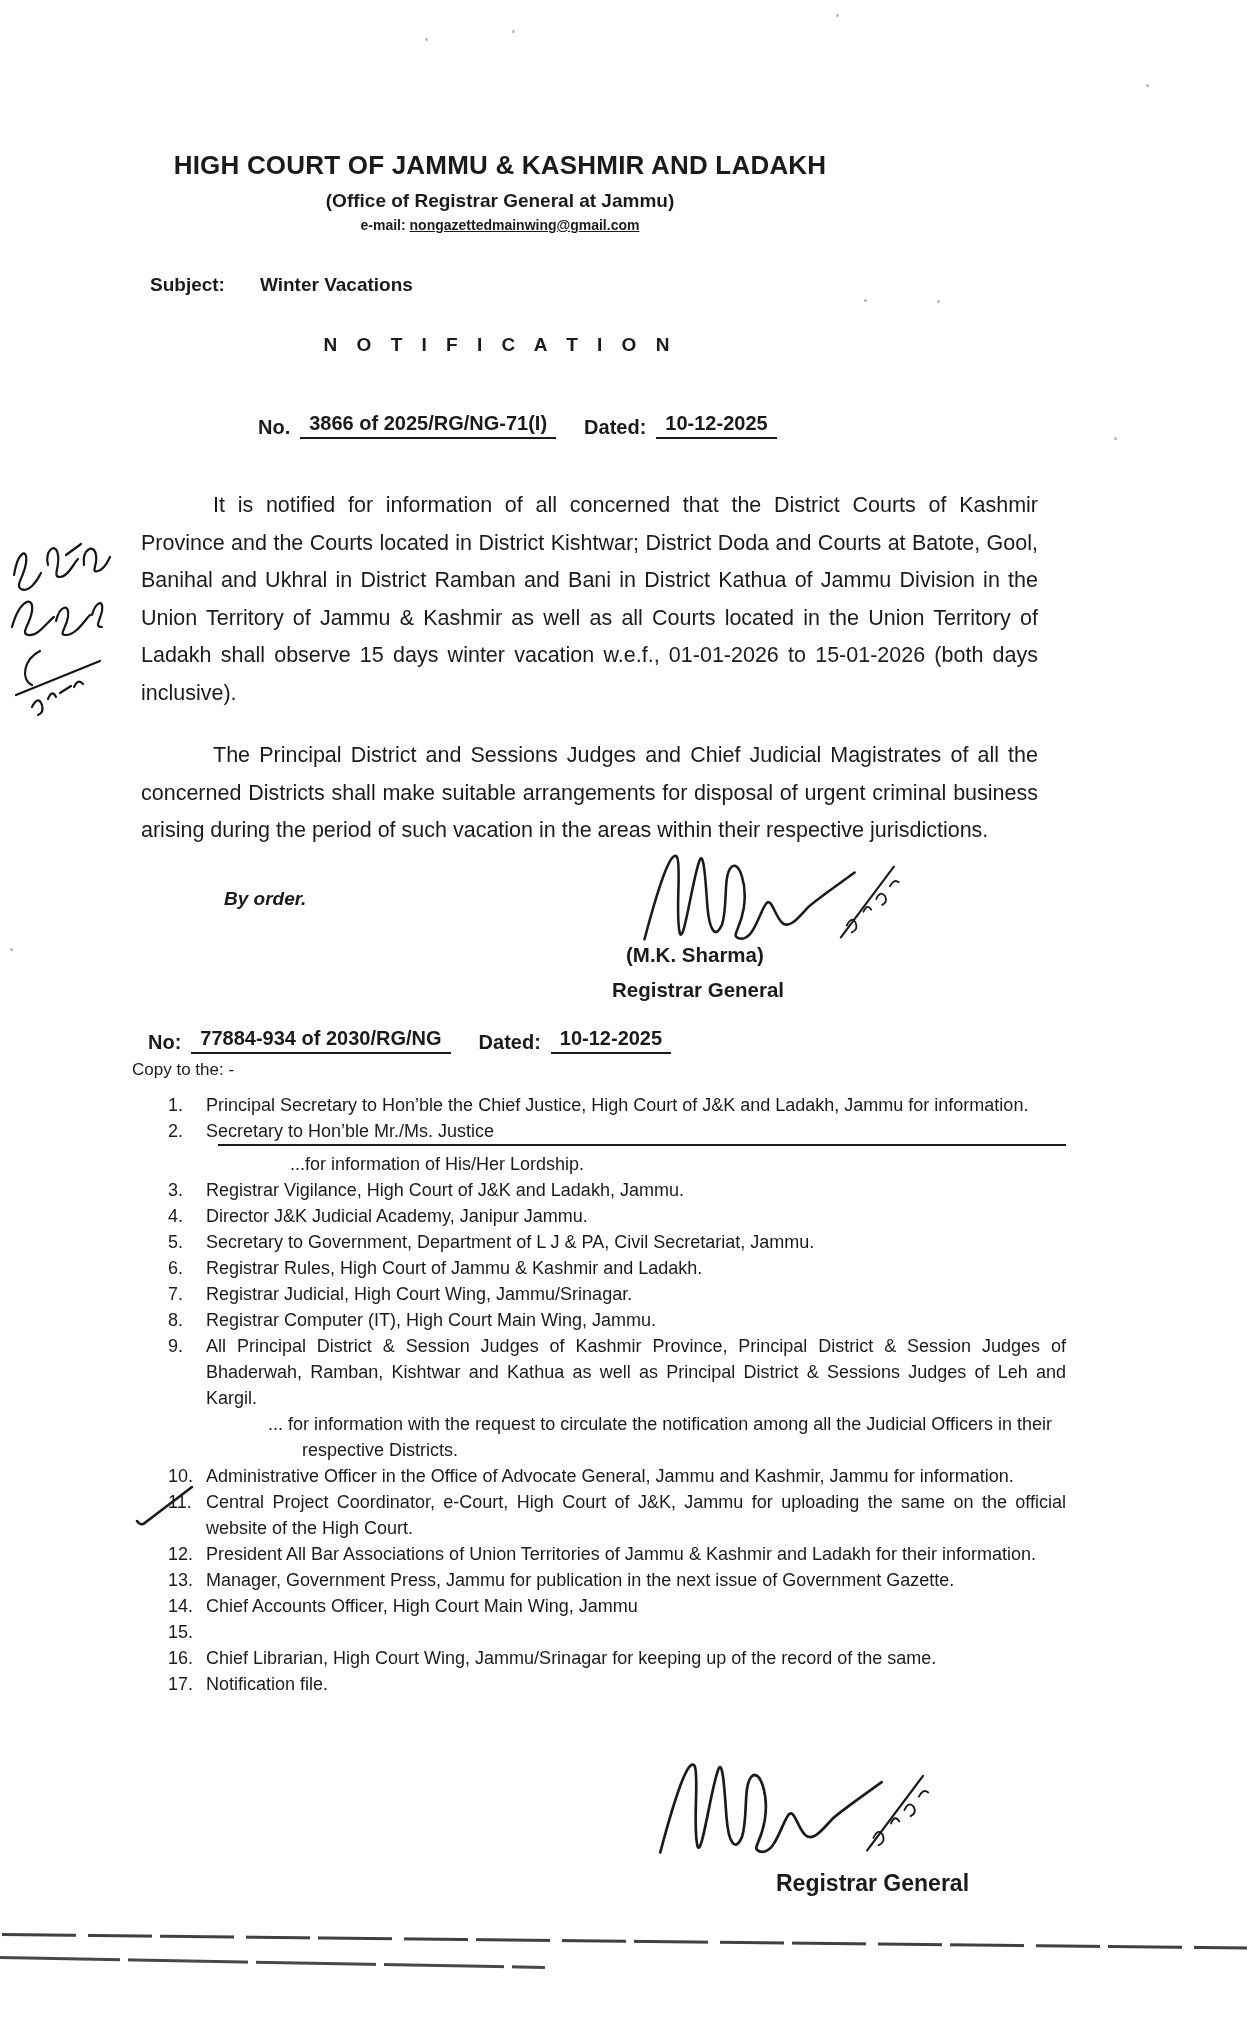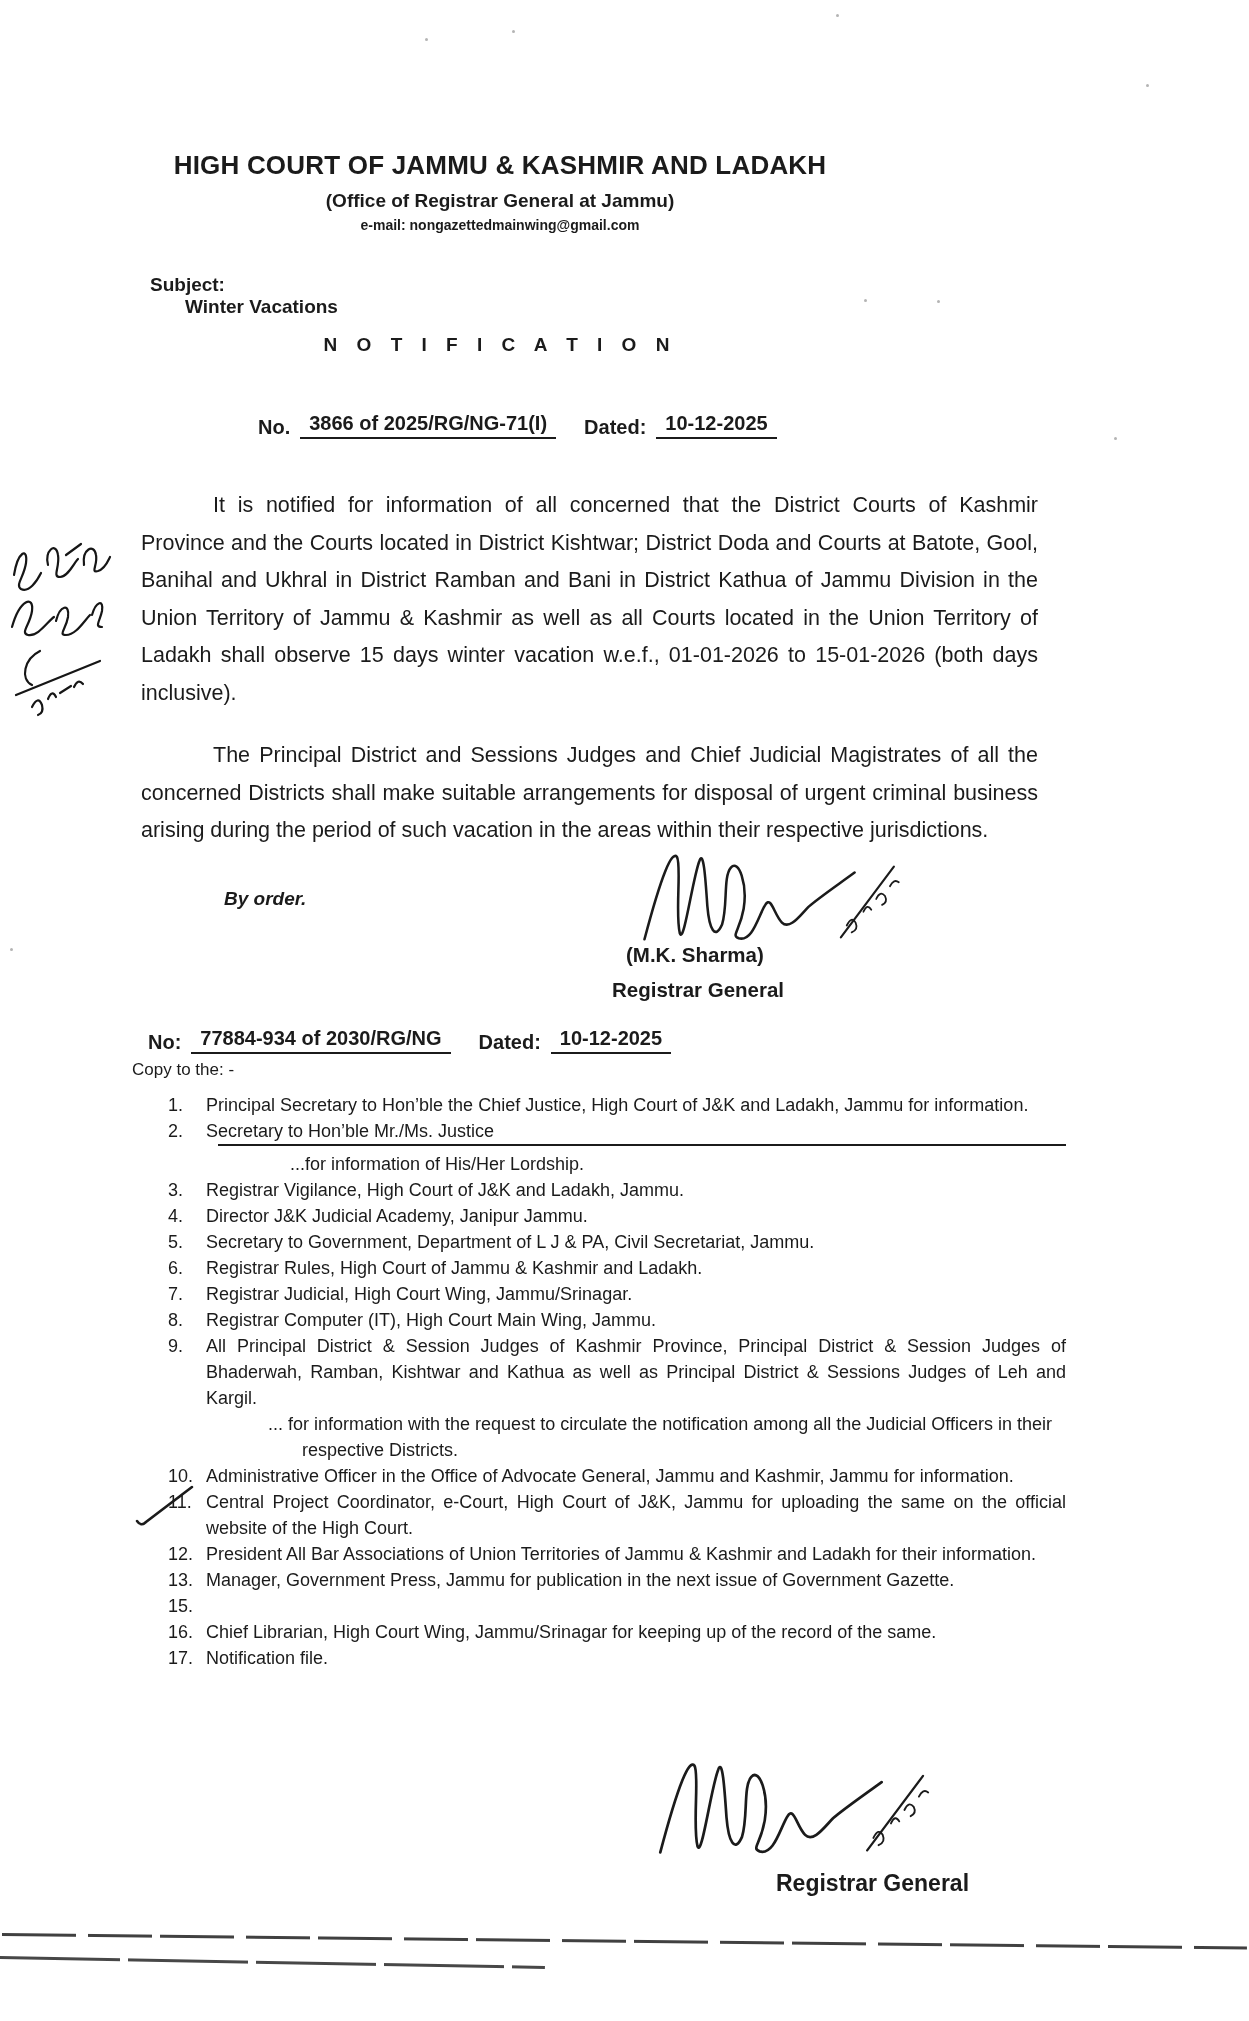--- a/index.html
+++ b/index.html
@@ -11,23 +11,23 @@
     color:#1b1b1b;
     overflow:hidden;
     margin:0 auto;
   }
   .abs{position:absolute;}
   
   .hdr{top:150px;left:0;width:1000px;text-align:center;}
   .hdr-title{font-size:26px;font-weight:bold;letter-spacing:.2px;}
   .hdr-sub{font-size:19px;font-weight:bold;margin-top:9px;}
   .hdr-mail{font-size:14px;font-weight:bold;margin-top:5px;}
-  .hdr-mail .addr{}
-  
-  .subjrow{top:274px;left:150px;display:flex;font-size:19px;font-weight:bold;flex-direction:column;}
+  .hdr-mail .addr{text-decoration:underline;}
+  
+  .subjrow{top:274px;left:150px;display:flex;font-size:19px;font-weight:bold;}
   .subjrow .subj-val{margin-left:35px;}
   
   .notif{top:334px;left:0;width:1000px;text-align:center;
          font-size:19px;font-weight:bold;letter-spacing:7px;}
   
   .refline{display:flex;align-items:flex-end;font-size:20px;font-weight:bold;white-space:nowrap;}
   .ref1{top:412px;left:258px;}
   .ref2{top:1027px;left:148px;}
   .refline .lbl{margin-right:10px;}
   .refline .dlbl{margin-left:28px;margin-right:10px;text-align:right;}
@@ -208,20 +208,27 @@
       <span class="num">12.</span>
       <div class="txtwrap">
         <div class="mainline"><span class="txt">President All Bar Associations of Union Territories of Jammu &amp; Kashmir and Ladakh for their information.</span></div>
       </div>
 
     </li>
       <li class="copy-item">
       <span class="num">13.</span>
       <div class="txtwrap">
         <div class="mainline"><span class="txt">Manager, Government Press, Jammu for publication in the next issue of Government Gazette.</span></div>
+      </div>
+
+    </li>
+      <li class="copy-item">
+      <span class="num">14.</span>
+      <div class="txtwrap">
+        <div class="mainline"><span class="txt">Chief Accounts Officer, High Court Main Wing,  Jammu</span></div>
       </div>
 
     </li>
       <li class="copy-item">
       <span class="num">15.</span>
       <div class="txtwrap">
         </div>
 
     </li>
       <li class="copy-item">

